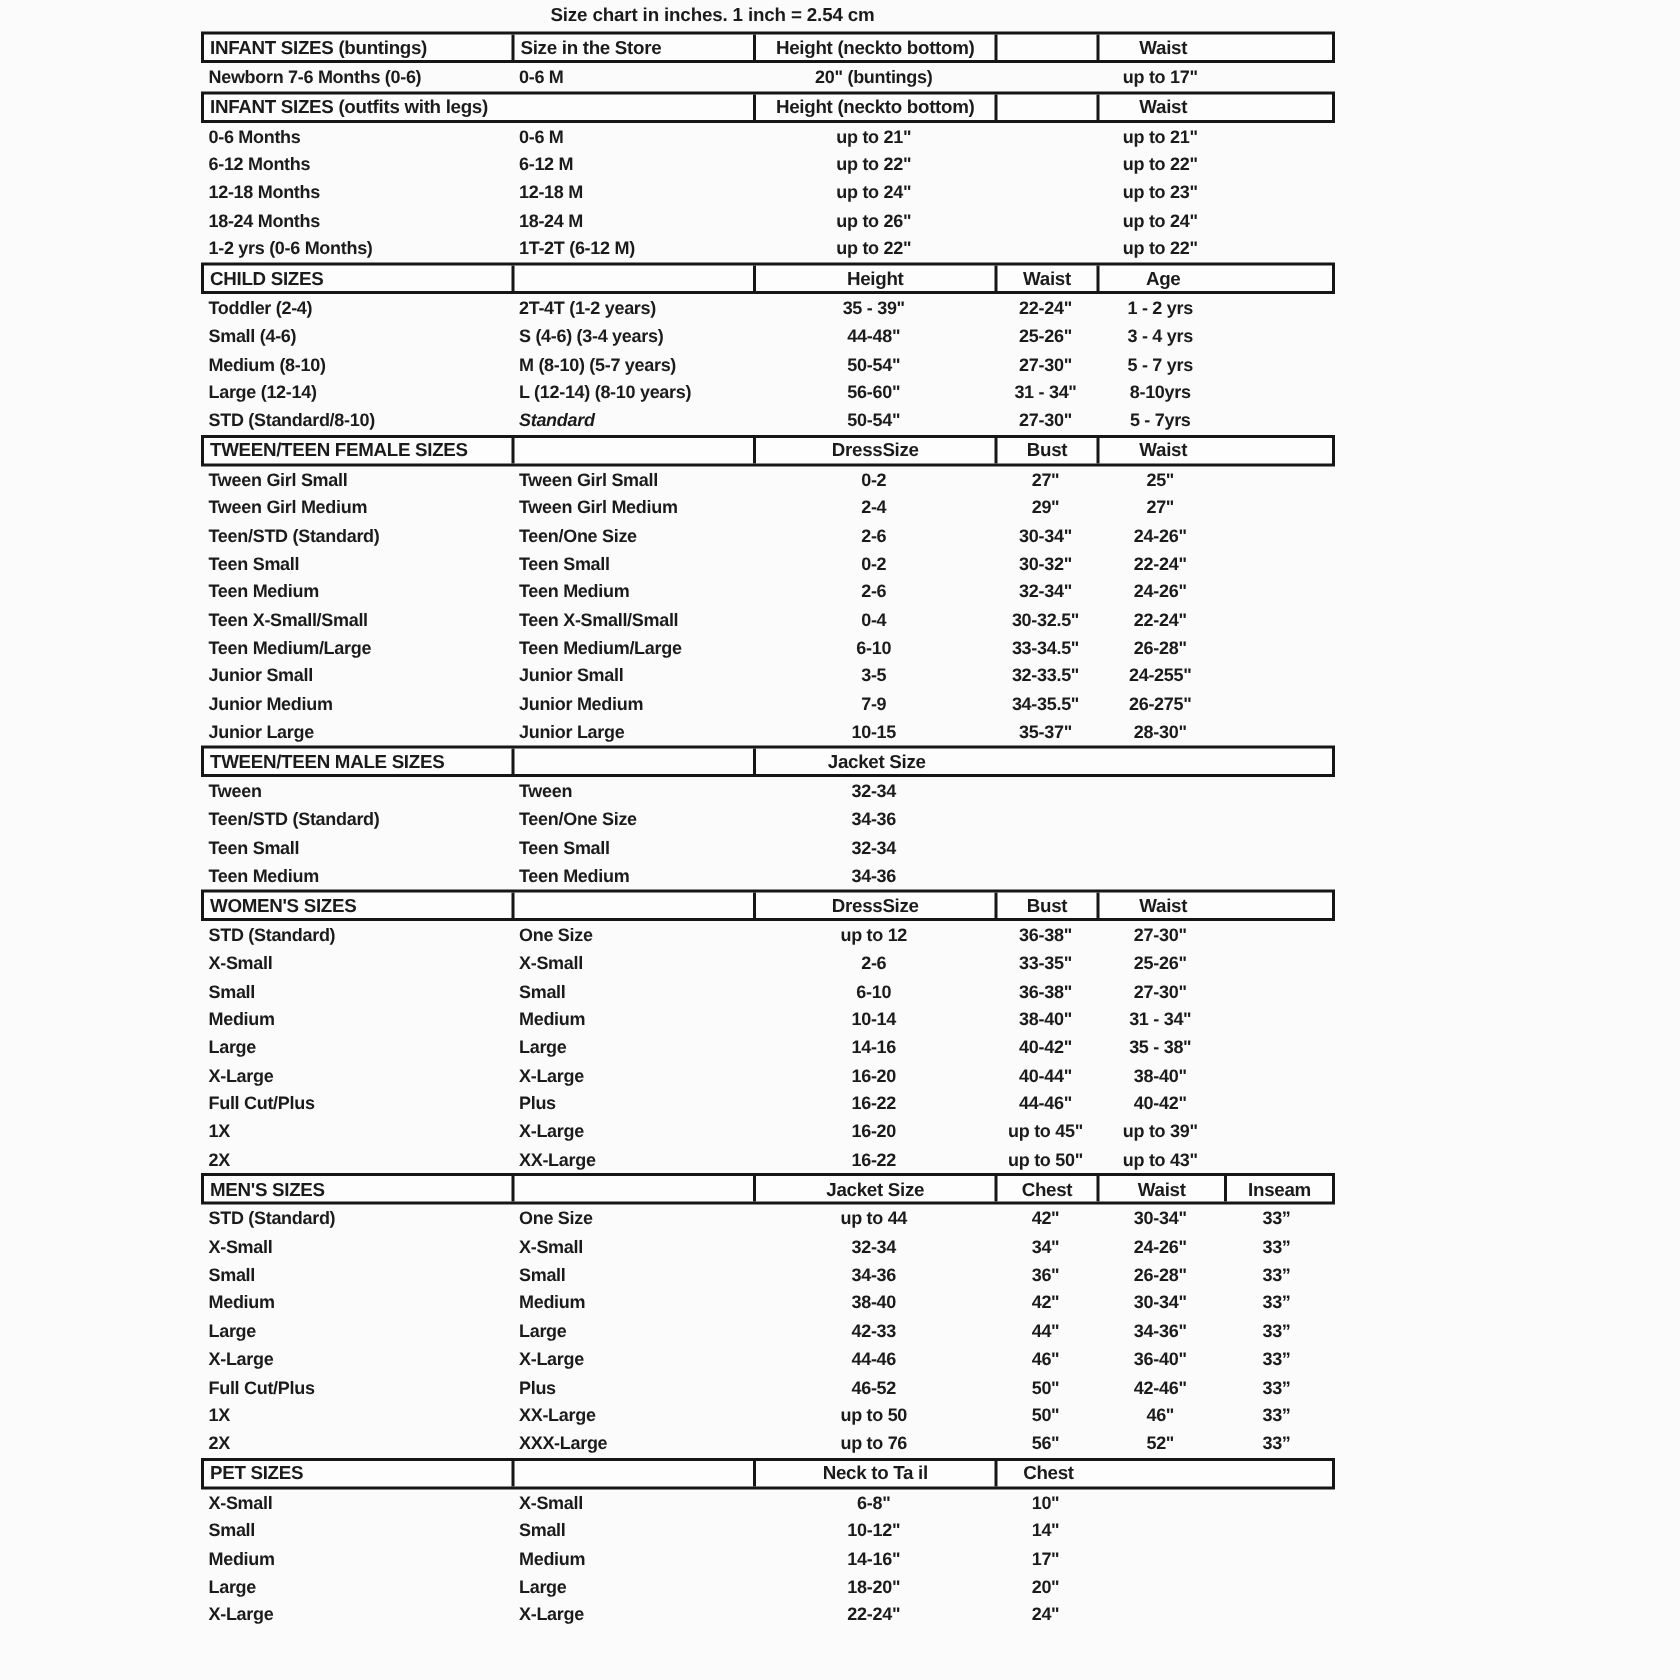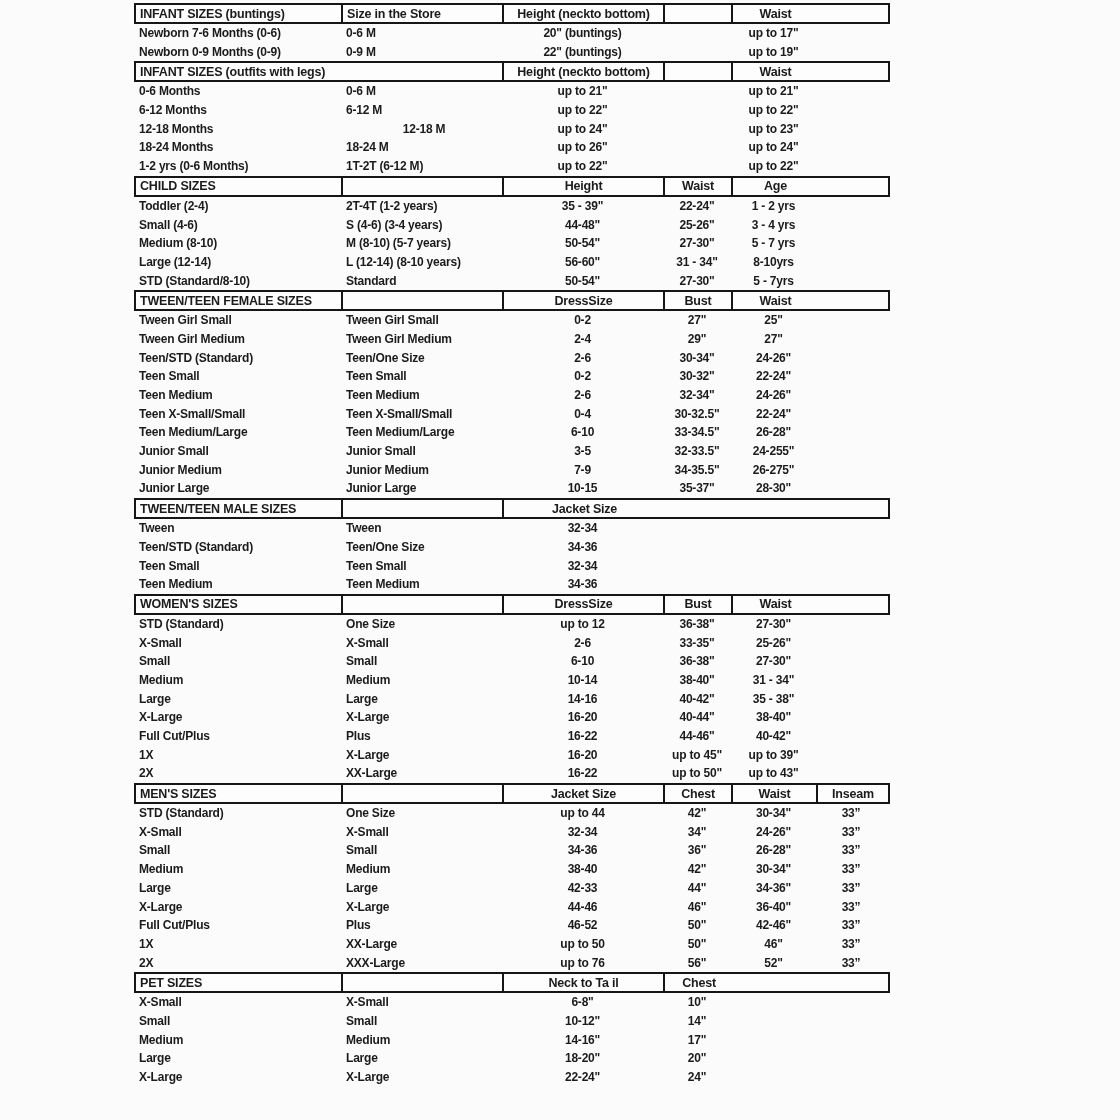--- a/index.html
+++ b/index.html
@@ -65,45 +65,38 @@
     letter-spacing: -0.2px;
   }
   .dcell.left { text-align: left; padding-left: 5px; }
   .dcell.center { text-align: center; }
 </style>
 </head>
 <body>
 
 <div class="page">
   <div class="chart-wrap">
+    <div class="chart-title">Size chart in inches. 1 inch = 2.54 cm</div>
     <div class="size-table">
         <div class="section">
           <div class="header-row">
             <div class="hcell left" style="width: 207px;">INFANT SIZES (buntings)</div>
             <div class="hcell left" style="width: 161px;">Size in the Store</div>
             <div class="hcell center" style="width: 161px;">Height (neckto bottom)</div>
             <div class="hcell center" style="width: 68px;"></div>
             <div class="hcell center" style="width: 85px;">Waist</div>
           </div>
           <div class="data-row">
             <div class="dcell left" style="width: 207px;">Newborn 7-6 Months (0-6)</div>
             <div class="dcell left" style="width: 161px;">0-6 M</div>
             <div class="dcell center" style="width: 161px;">20" (buntings)</div>
             <div class="dcell center" style="width: 68px;"></div>
             <div class="dcell center" style="width: 85px;">up to 17"</div>
             <div class="dcell center" style="width: 70px;"></div>
           </div>
-          <div class="data-row">
-            <div class="dcell left" style="width: 207px;">Newborn 0-9 Months (0-9)</div>
-            <div class="dcell left" style="width: 161px;">0-9 M</div>
-            <div class="dcell center" style="width: 161px;">22" (buntings)</div>
-            <div class="dcell center" style="width: 68px;"></div>
-            <div class="dcell center" style="width: 85px;">up to 19"</div>
-            <div class="dcell center" style="width: 70px;"></div>
-          </div>
         </div>
         <div class="section">
           <div class="header-row">
             <div class="hcell left" style="width: 368px;">INFANT SIZES (outfits with legs)</div>
             <div class="hcell center" style="width: 161px;">Height (neckto bottom)</div>
             <div class="hcell center" style="width: 68px;"></div>
             <div class="hcell center" style="width: 85px;">Waist</div>
           </div>
           <div class="data-row">
             <div class="dcell left" style="width: 207px;">0-6 Months</div>
@@ -116,21 +109,21 @@
           <div class="data-row">
             <div class="dcell left" style="width: 207px;">6-12 Months</div>
             <div class="dcell left" style="width: 161px;">6-12 M</div>
             <div class="dcell center" style="width: 161px;">up to 22"</div>
             <div class="dcell center" style="width: 68px;"></div>
             <div class="dcell center" style="width: 85px;">up to 22"</div>
             <div class="dcell center" style="width: 70px;"></div>
           </div>
           <div class="data-row">
             <div class="dcell left" style="width: 207px;">12-18 Months</div>
-            <div class="dcell left" style="width: 161px; text-align: center;">12-18 M</div>
+            <div class="dcell left" style="width: 161px;">12-18 M</div>
             <div class="dcell center" style="width: 161px;">up to 24"</div>
             <div class="dcell center" style="width: 68px;"></div>
             <div class="dcell center" style="width: 85px;">up to 23"</div>
             <div class="dcell center" style="width: 70px;"></div>
           </div>
           <div class="data-row">
             <div class="dcell left" style="width: 207px;">18-24 Months</div>
             <div class="dcell left" style="width: 161px;">18-24 M</div>
             <div class="dcell center" style="width: 161px;">up to 26"</div>
             <div class="dcell center" style="width: 68px;"></div>
@@ -181,21 +174,21 @@
           <div class="data-row">
             <div class="dcell left" style="width: 207px;">Large (12-14)</div>
             <div class="dcell left" style="width: 161px;">L (12-14) (8-10 years)</div>
             <div class="dcell center" style="width: 161px;">56-60"</div>
             <div class="dcell center" style="width: 68px;">31 - 34"</div>
             <div class="dcell center" style="width: 85px;">8-10yrs</div>
             <div class="dcell center" style="width: 70px;"></div>
           </div>
           <div class="data-row">
             <div class="dcell left" style="width: 207px;">STD (Standard/8-10)</div>
-            <div class="dcell left" style="width: 161px;">Standard</div>
+            <div class="dcell left" style="width: 161px; font-style: italic;">Standard</div>
             <div class="dcell center" style="width: 161px;">50-54"</div>
             <div class="dcell center" style="width: 68px;">27-30"</div>
             <div class="dcell center" style="width: 85px;">5 - 7yrs</div>
             <div class="dcell center" style="width: 70px;"></div>
           </div>
         </div>
         <div class="section">
           <div class="header-row">
             <div class="hcell left" style="width: 207px;">TWEEN/TEEN FEMALE SIZES</div>
             <div class="hcell left" style="width: 161px;"></div>

